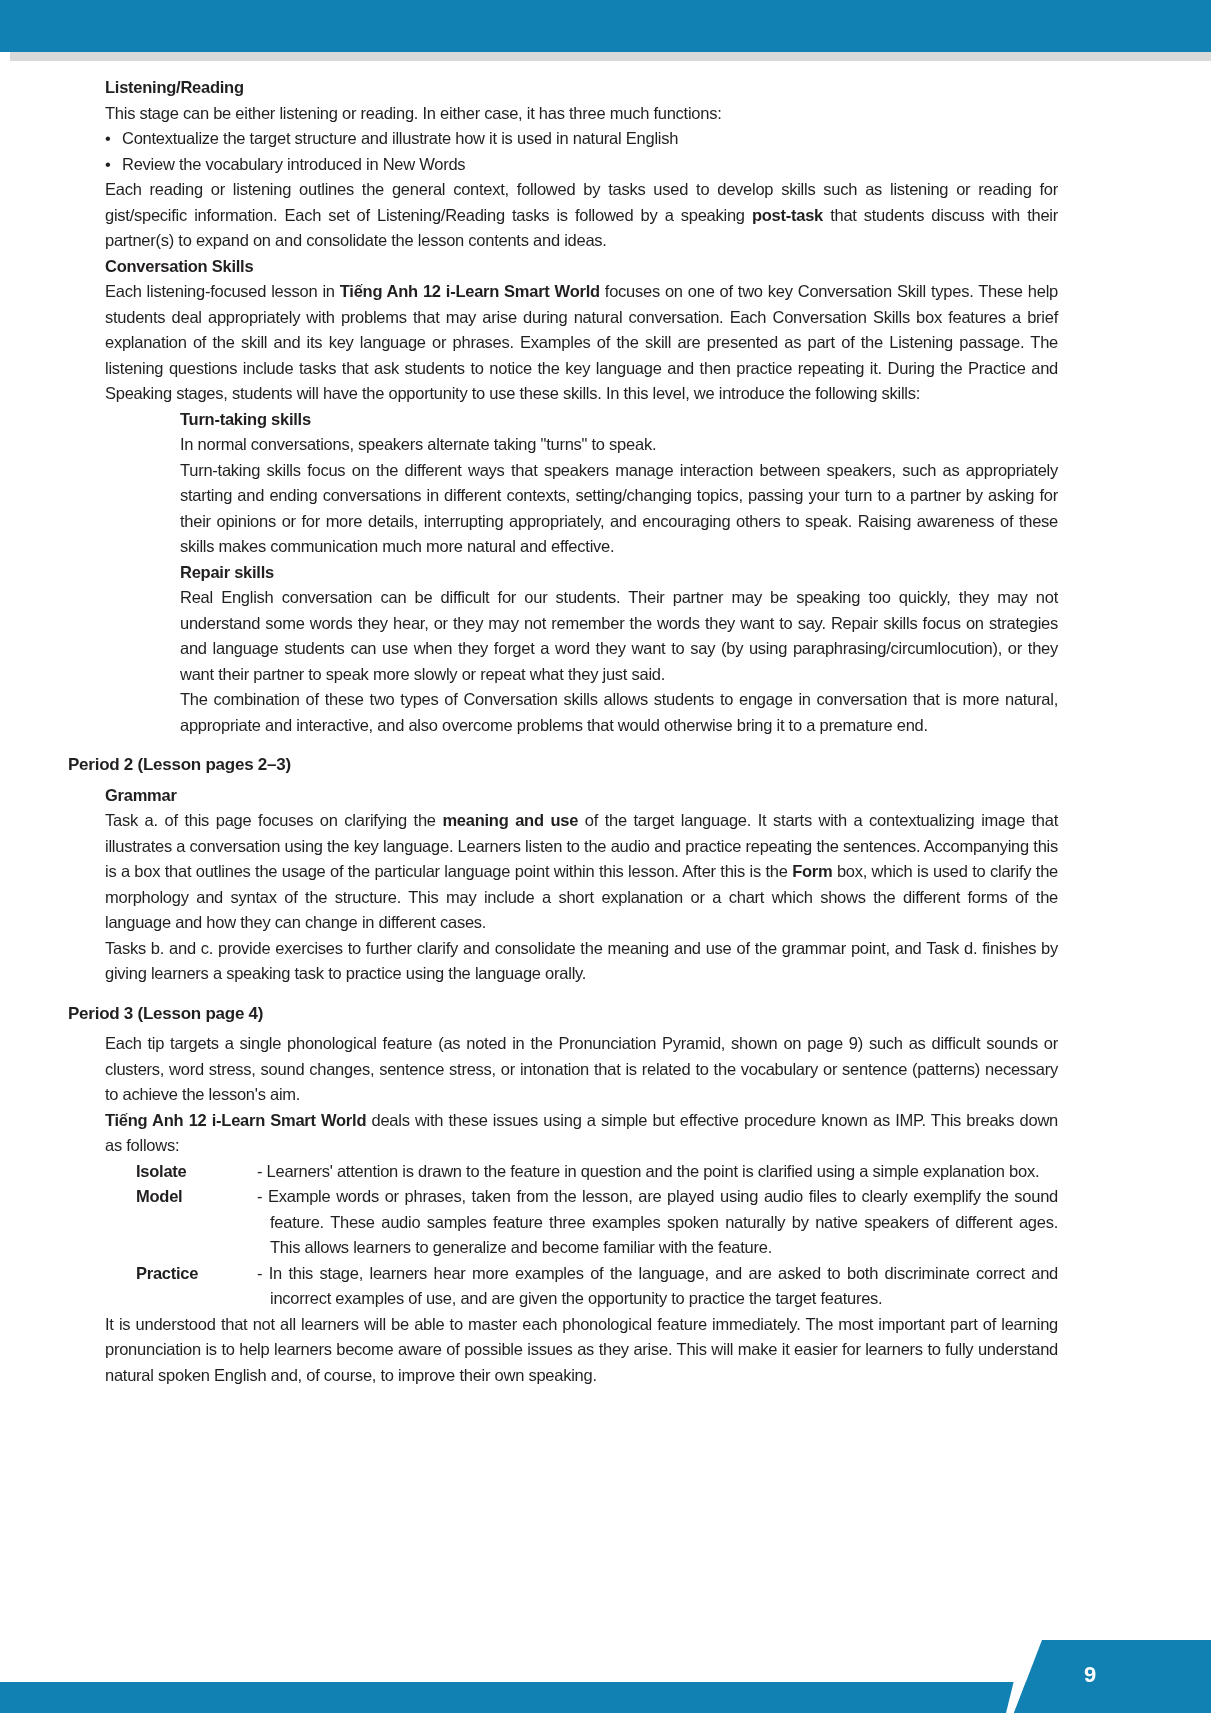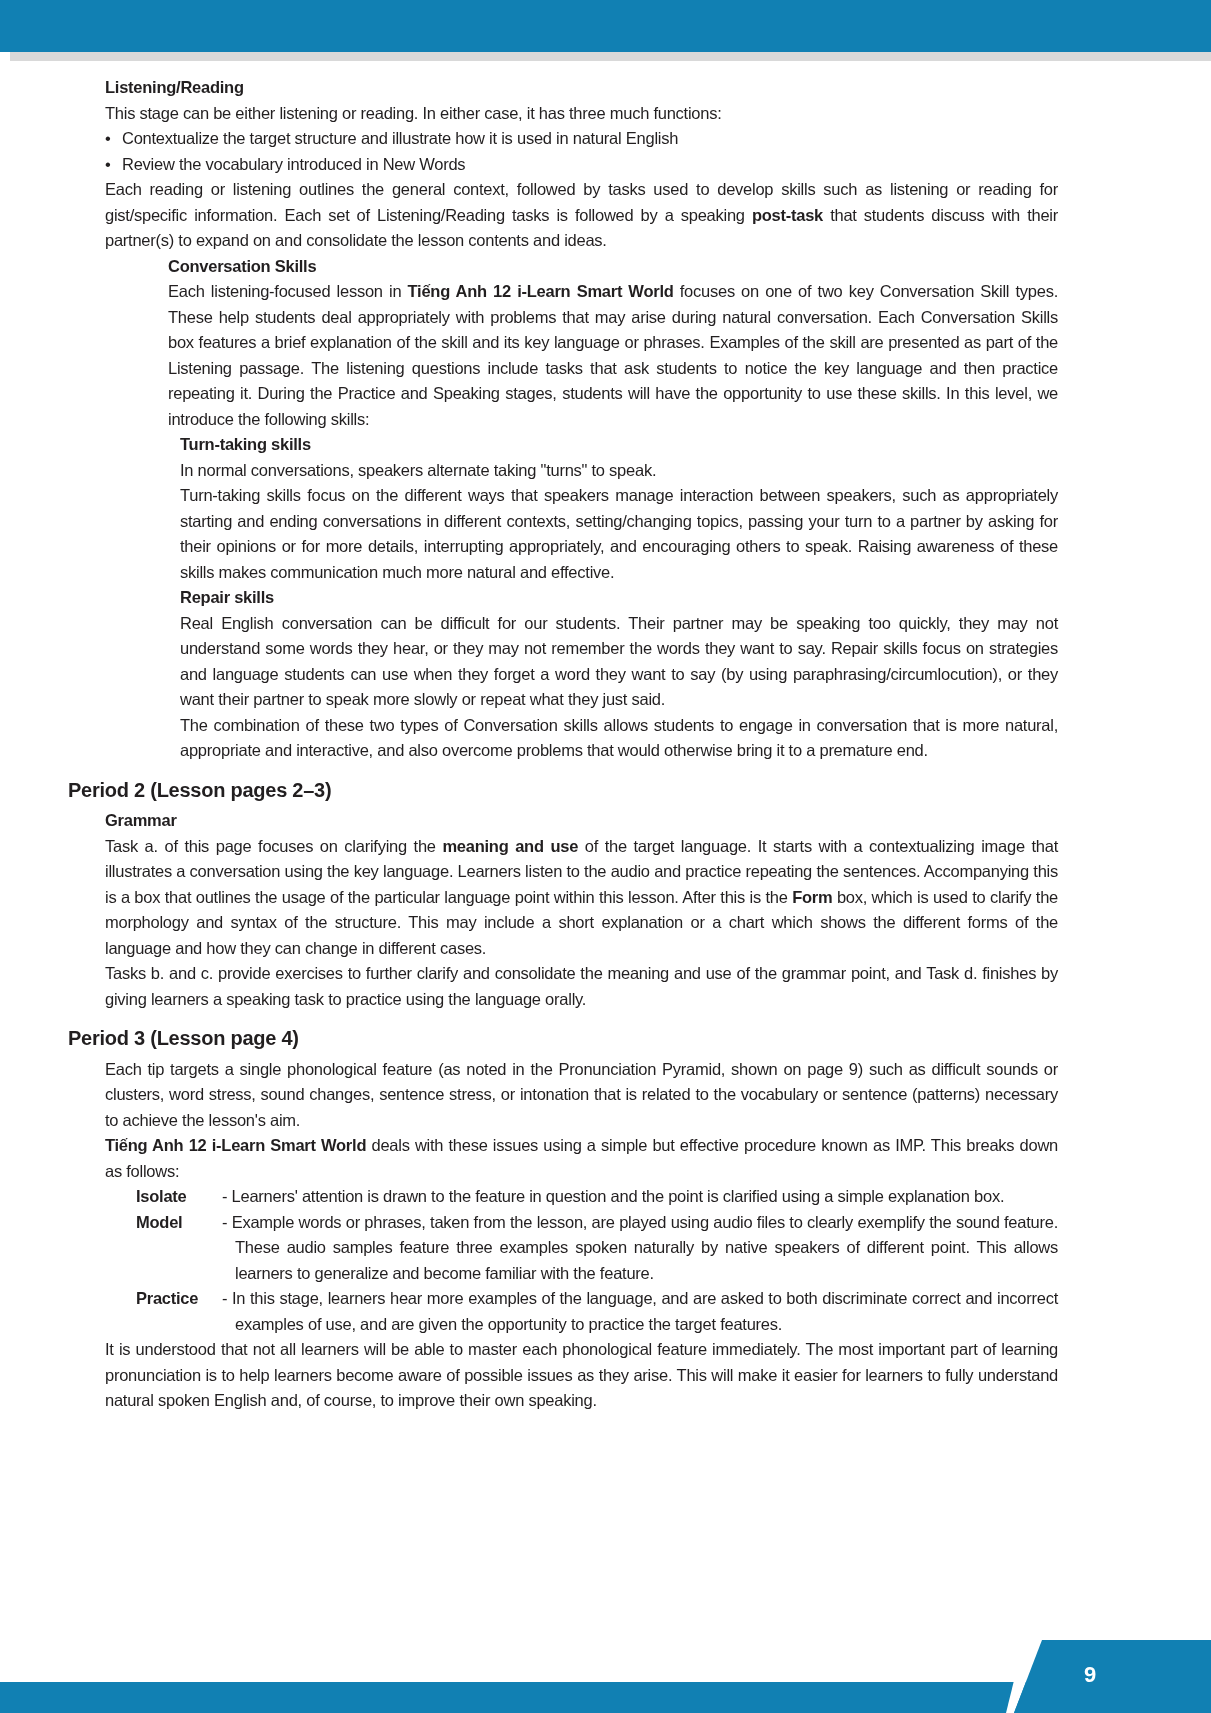--- a/index.html
+++ b/index.html
@@ -28,44 +28,44 @@
     position: absolute;
     top: 75px;
     left: 68px;
     width: 990px;
     font-size: 16.5px;
     line-height: 25.5px;
     letter-spacing: -0.25px;
     text-align: justify;
   }
   .ind1 { margin-left: 37px; }
-  .ind2 { margin-left: 100px; }
+  .ind2 { margin-left: 37px; }
   .ind3 { margin-left: 112px; }
   .head { font-weight: bold; }
   .head-italic { font-weight: bold; }
   .period-head {
     font-weight: bold;
-    font-size: 20px;
+    font-size: 17px;
     margin-top: 14px;
     margin-bottom: 5px;
   }
   ul.bullets { list-style: none; }
   ul.bullets li { position: relative; padding-left: 17px; }
   ul.bullets li::before {
     content: "\2022";
     position: absolute;
     left: 0; top: 0;
   }
   .imp-row {
     display: grid;
     grid-template-columns: 86px 1fr;
     margin-left: 68px;
   }
   .imp-term { font-weight: bold; }
-  .imp-desc { padding-left: 13px; text-indent: -13px; }
+  .imp-desc { padding-left: 13px; text-indent: -13px; margin-left: 35px; }
   b { font-weight: bold; }
   .footer-bar {
     position: absolute;
     bottom: 0; left: 0;
     width: 1211px; height: 31px;
     background: #1180b3;
   }
   .page-tab {
     position: absolute;
     right: 0; bottom: 0;
@@ -123,21 +123,21 @@
     <p class="period-head">Period 3 (Lesson page 4)</p>
     <p class="ind1">Each tip targets a single phonological feature (as noted in the Pronunciation Pyramid, shown on page 9) such as difficult sounds or clusters, word stress, sound changes, sentence stress, or intonation that is related to the vocabulary or sentence (patterns) necessary to achieve the lesson's aim.</p>
     <p class="ind1"><b>Tiếng Anh 12 i-Learn Smart World</b><span> deals with these issues using a simple but effective procedure known as IMP. This breaks down as follows:</span></p>
 
     <div class="imp-row">
       <span class="imp-term">Isolate</span>
       <span class="imp-desc">- Learners' attention is drawn to the feature in question and the point is clarified using a simple explanation box.</span>
     </div>
     <div class="imp-row">
       <span class="imp-term">Model</span>
-      <span class="imp-desc">- Example words or phrases, taken from the lesson, are played using audio files to clearly exemplify the sound feature. These audio samples feature three examples spoken naturally by native speakers of different point. This allows learners to generalize and become familiar with the feature.</span>
+      <span class="imp-desc">- Example words or phrases, taken from the lesson, are played using audio files to clearly exemplify the sound feature. These audio samples feature three examples spoken naturally by native speakers of different ages. This allows learners to generalize and become familiar with the feature.</span>
     </div>
     <div class="imp-row">
       <span class="imp-term">Practice</span>
       <span class="imp-desc">- In this stage, learners hear more examples of the language, and are asked to both discriminate correct and incorrect examples of use, and are given the opportunity to practice the target features.</span>
     </div>
 
     <p class="ind1">It is understood that not all learners will be able to master each phonological feature immediately. The most important part of learning pronunciation is to help learners become aware of possible issues as they arise. This will make it easier for learners to fully understand natural spoken English and, of course, to improve their own speaking.</p>
   </section>
 
 </div>

